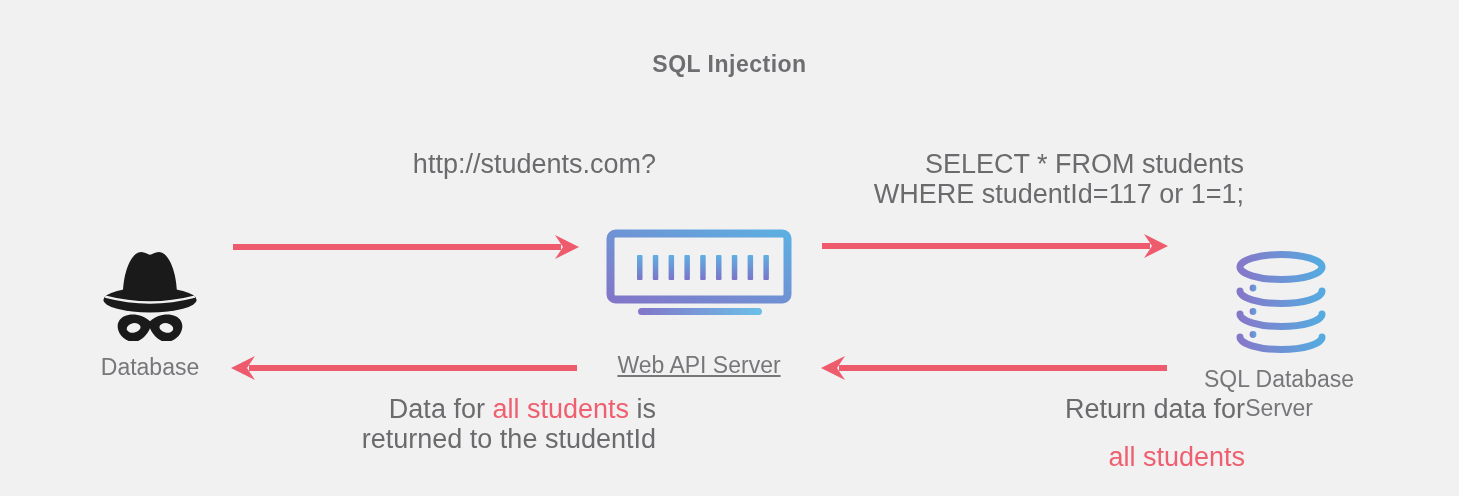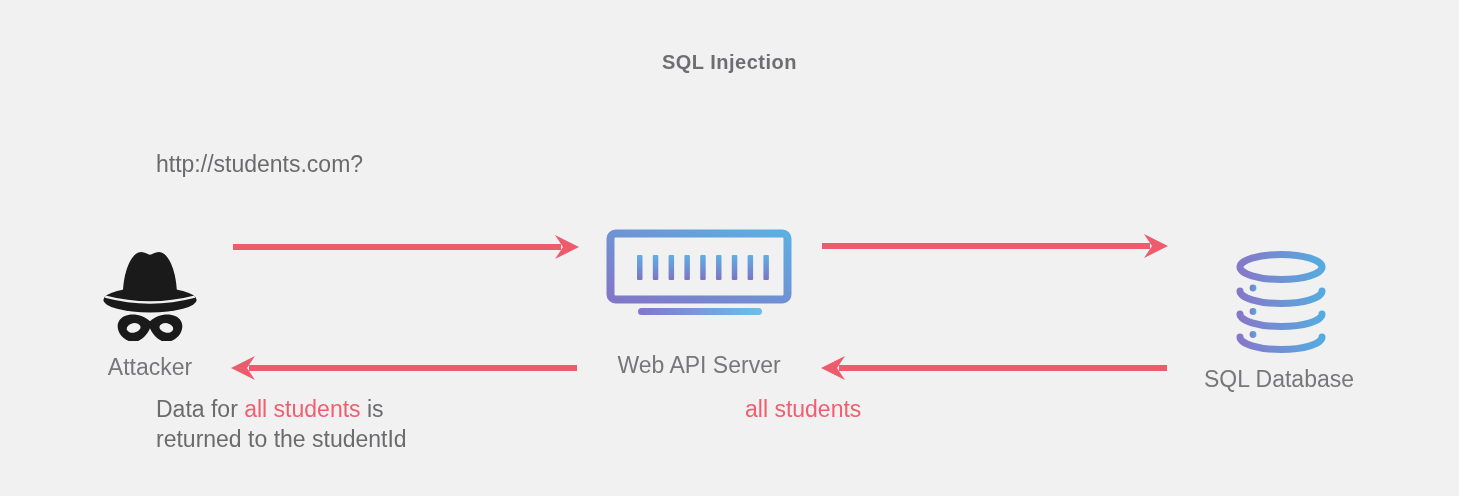--- a/index.html
+++ b/index.html
@@ -6,29 +6,29 @@
   .canvas{
     position:relative;
     width:1459px;height:503px;
     background:#f1f1f2;
     overflow:hidden;
     font-family:"Liberation Sans","DejaVu Sans",sans-serif;
   }
   .title{
     position:absolute;left:0;top:51px;width:100%;
     text-align:center;
-    font-size:20px;font-weight:700;color:#6e6e70;
+    font-size:23px;font-weight:700;color:#6e6e70;
     letter-spacing:0.5px;
   }
   .msg{
     position:absolute;width:500px;
-    text-align:left;
-    font-size:23px;line-height:30px;color:#6b6b6d;
+    text-align:right;
+    font-size:27px;line-height:30px;color:#6b6b6d;
   }
-  .msg .hl{color:#ef5f6f;}
+  .msg .hl{color:#ef5f6f;margin-top:18px;}
   .node-label{
     position:absolute;
     text-align:center;
     font-size:23px;line-height:29px;color:#77777a;
   }
   .arrow{position:absolute;}
   .bottom-strip{
     position:absolute;left:0;bottom:0;width:100%;height:7px;background:#ffffff;
   }
 </style>
@@ -36,27 +36,32 @@
 <body>
 
 <div class="canvas">
 
   <div class="title">SQL Injection</div>
 
   <div class="msg" style="left:156px;top:149px;">
     <div>http://students.com?</div>
   </div>
 
+  <div class="msg" style="left:744px;top:149px;">
+    <div>SELECT * FROM students</div>
+    <div>WHERE studentId=117 or 1=1;</div>
+  </div>
 
   <div class="msg" style="left:156px;top:394px;">
     <div><span>Data for </span><span class="hl">all students</span><span> is</span></div>
     <div>returned to the studentId</div>
   </div>
 
   <div class="msg" style="left:745px;top:394px;">
+    <div>Return data for</div>
     <div class="hl">all students</div>
   </div>
 
   <svg class="arrow" style="left:231px;top:233px;" width="348" height="28">
     <line x1="2" y1="14" x2="330" y2="14" stroke="#ee5b6d" stroke-width="6"></line>
     <polygon points="348,14 324,2 332,14 324,26" fill="#ee5b6d"></polygon>
   </svg>
 
   <svg class="arrow" style="left:820px;top:232px;" width="348" height="28">
     <line x1="2" y1="14" x2="330" y2="14" stroke="#ee5b6d" stroke-width="6"></line>
@@ -76,21 +81,21 @@
   <svg style="position:absolute;left:94px;top:242px;" width="112" height="99" viewBox="0 0 120 106">
     <g fill="#1a1a1a">
       <ellipse cx="60" cy="62" rx="50" ry="13.5"></ellipse>
       <path d="M31,58 C31,33 39,15 47,11.5 C53,9 57,13.5 60,13.5 C63,13.5 67,9 73,11.5 C81,15 89,33 89,58 Q60,66 31,58 Z"></path>
       <path d="M60,85 C53,78 41,75.5 32.5,79.5 C25,83 23.5,91 27.5,98 C31.5,104.5 39.5,108.5 46,106.5 C53,104.5 58,97.5 60,92.5 C62,97.5 67,104.5 74,106.5 C80.5,108.5 88.5,104.5 92.5,98 C96.5,91 95,83 87.5,79.5 C79,75.5 67,78 60,85 Z"></path>
     </g>
     <path d="M12,58.5 Q60,71 108,58.5" stroke="#f1f1f2" stroke-width="2.6" fill="none"></path>
     <ellipse cx="42.5" cy="92" rx="7.5" ry="5" transform="rotate(-12 42.5 92)" fill="#f1f1f2"></ellipse>
     <ellipse cx="77.5" cy="92" rx="7.5" ry="5" transform="rotate(12 77.5 92)" fill="#f1f1f2"></ellipse>
   </svg>
-  <div class="node-label" style="left:75px;top:353px;width:150px;">Attacker</div>
+  <div class="node-label" style="left:75px;top:353px;width:150px;">Database</div>
 
   <svg style="position:absolute;left:606px;top:229px;" width="186" height="92" viewBox="0 0 186 92">
     <defs>
       <linearGradient id="gServer" x1="0" y1="1" x2="1" y2="0">
         <stop offset="0" stop-color="#8276c9"></stop>
           <stop offset="1" stop-color="#5cafe1"></stop>
       </linearGradient>
       <linearGradient id="gBar" x1="0" y1="0" x2="0" y2="1">
         <stop offset="0" stop-color="#5fb0e2"></stop>
           <stop offset="1" stop-color="#7b74c8"></stop>
@@ -107,21 +112,21 @@
       <rect x="62.6" y="26" width="5.5" height="25" rx="1"></rect>
       <rect x="78.4" y="26" width="5.5" height="25" rx="1"></rect>
       <rect x="94.2" y="26" width="5.5" height="25" rx="1"></rect>
       <rect x="110" y="26" width="5.5" height="25" rx="1"></rect>
       <rect x="125.8" y="26" width="5.5" height="25" rx="1"></rect>
       <rect x="141.6" y="26" width="5.5" height="25" rx="1"></rect>
       <rect x="157.4" y="26" width="5.5" height="25" rx="1"></rect>
     </g>
     <rect x="32" y="79" width="124" height="7" rx="3.5" fill="url(#gStand)"></rect>
   </svg>
-  <div class="node-label" style="left:599px;top:351px;width:200px;">Web API Server</div>
+  <div class="node-label" style="left:599px;top:351px;width:200px;text-decoration:underline;">Web API Server</div>
 
   <svg style="position:absolute;left:1231px;top:250px;" width="100" height="108" viewBox="0 0 100 108">
     <defs>
       <linearGradient id="gDb" x1="0" y1="0" x2="1" y2="0">
         <stop offset="0" stop-color="#8678c9"></stop>
           <stop offset="1" stop-color="#55abe0"></stop>
       </linearGradient>
     </defs>
     <g fill="none" stroke="url(#gDb)" stroke-width="7" stroke-linecap="round">
       <ellipse cx="50" cy="17" rx="41" ry="12.5"></ellipse>
@@ -132,17 +137,18 @@
       <path d="M9,87 A41,12.5 0 0 0 91,87"></path>
     </g>
     <g fill="url(#gDb)">
       <circle cx="22" cy="38" r="3.4"></circle>
       <circle cx="22" cy="61.5" r="3.4"></circle>
       <circle cx="22" cy="84.5" r="3.4"></circle>
     </g>
   </svg>
   <div class="node-label" style="left:1179px;top:365px;width:200px;">
     <div>SQL Database</div>
+    <div>Server</div>
   </div>
 
   <div class="bottom-strip"></div>
 
 </div>
 
 </body></html>

